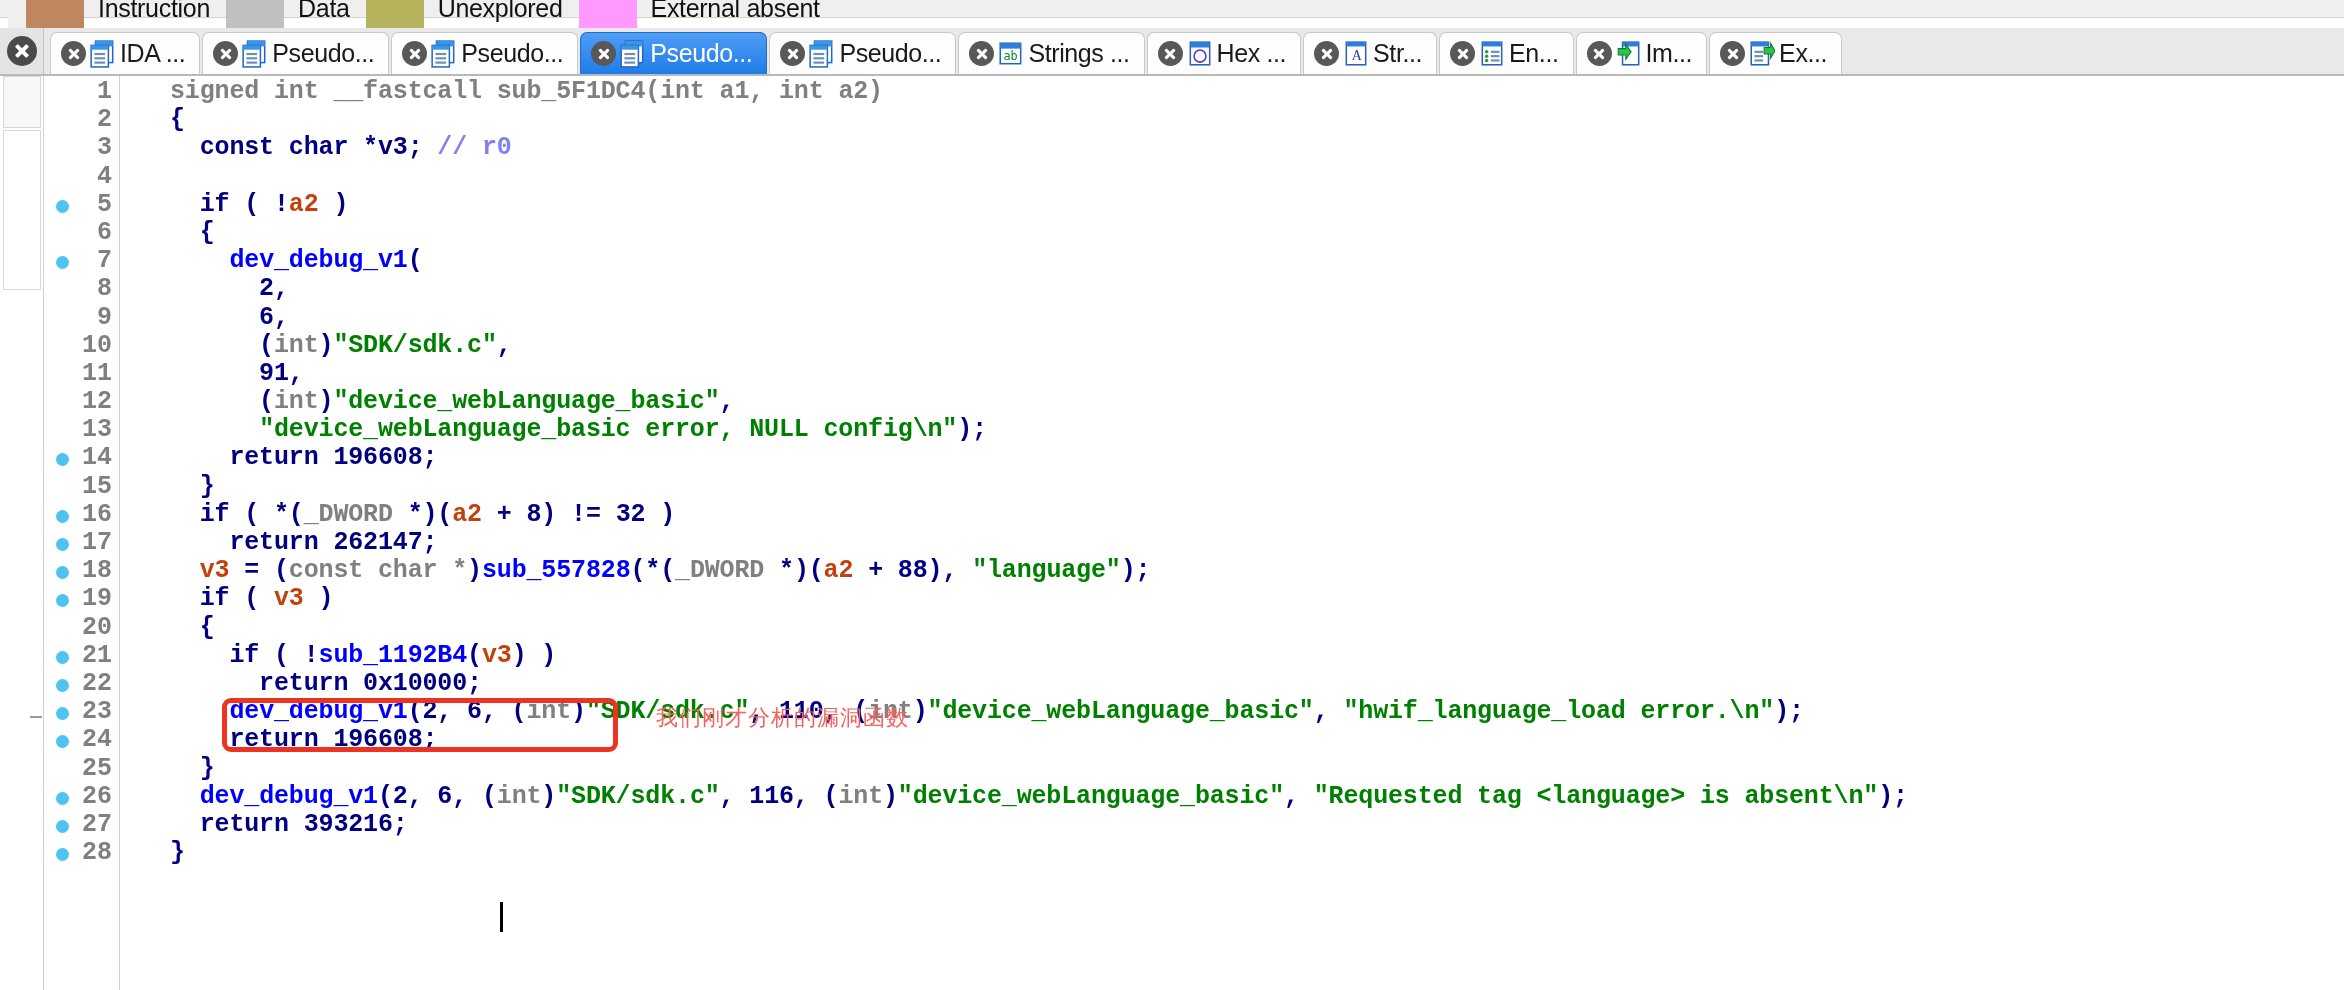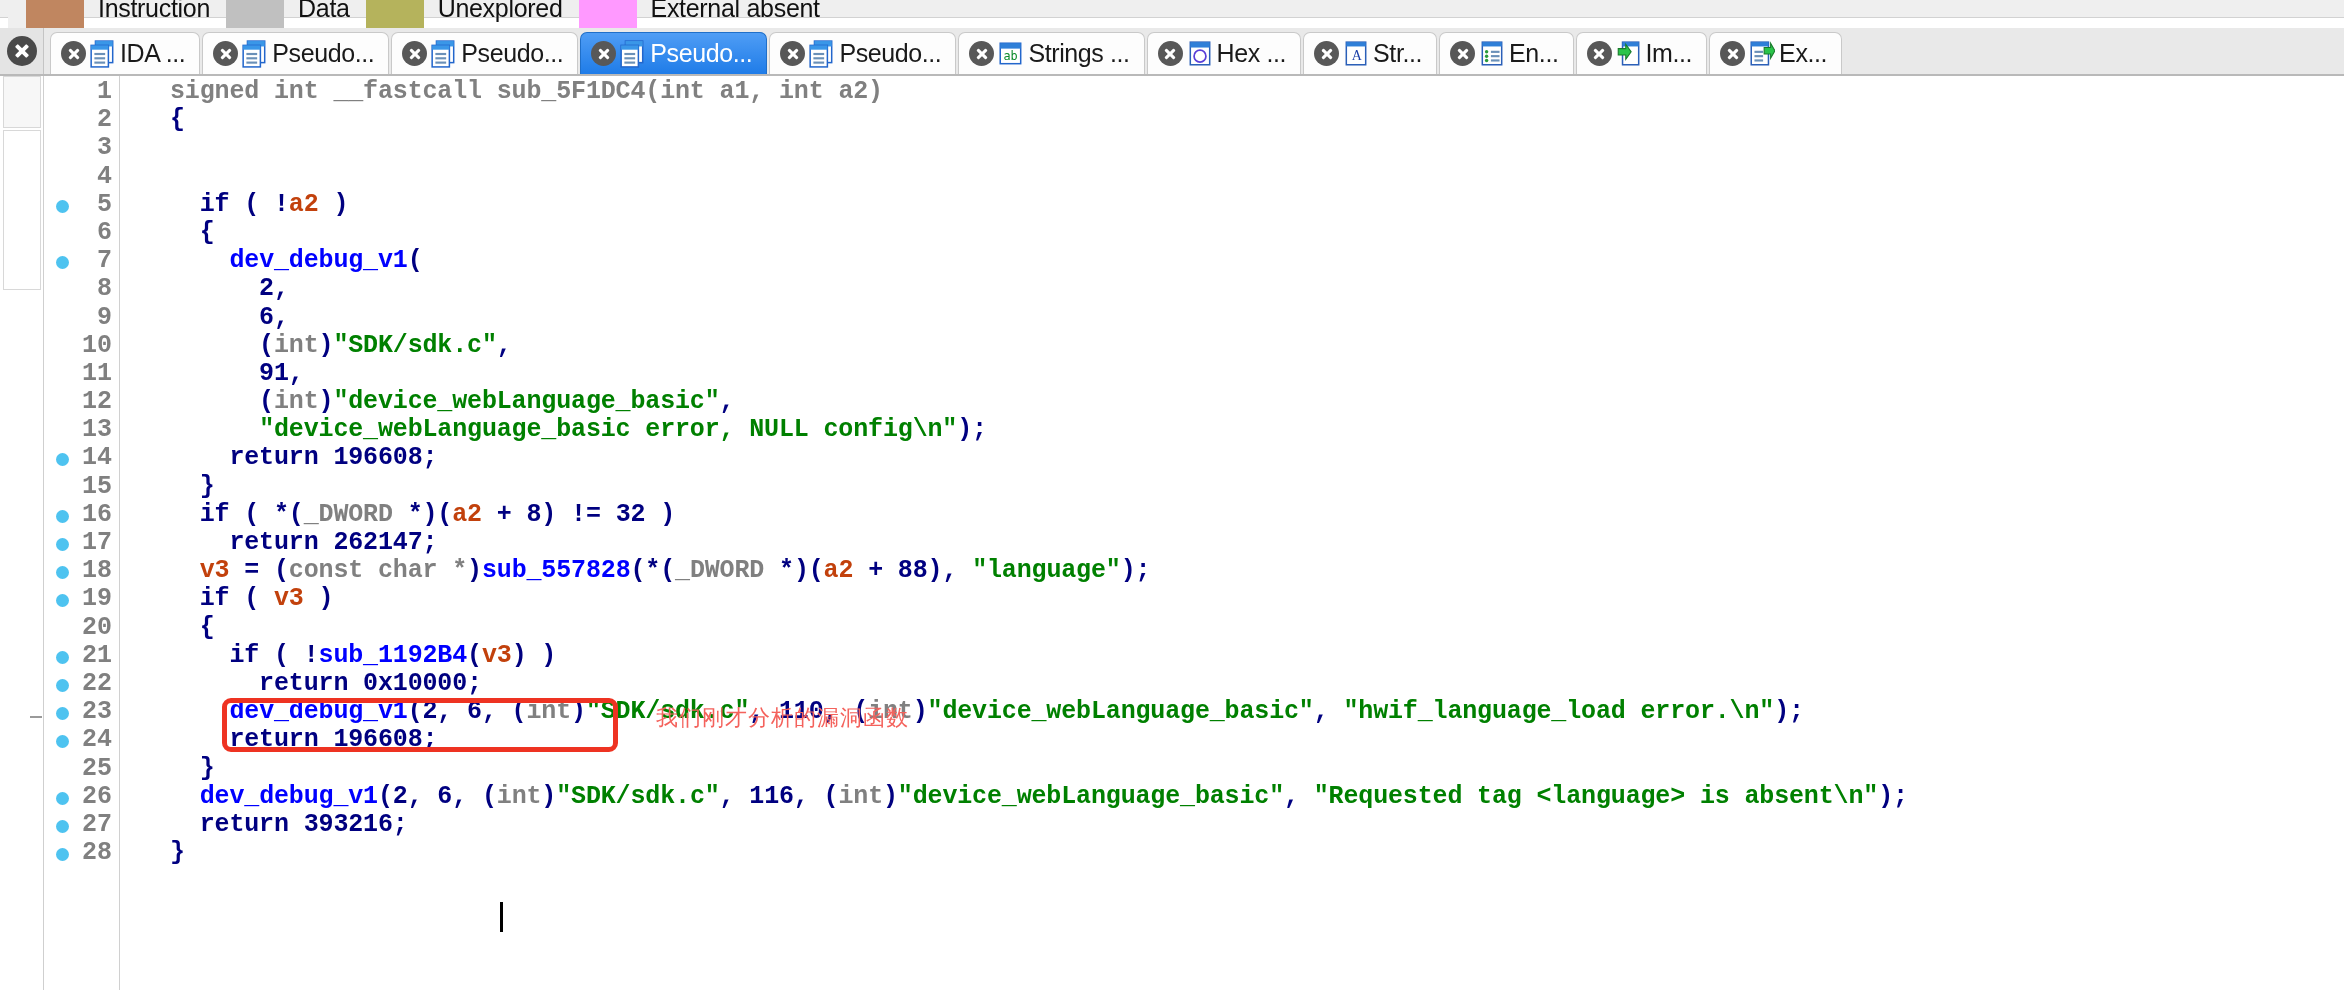--- a/index.html
+++ b/index.html
@@ -308,21 +308,21 @@
     <div class="rail-box"></div>
     <div class="rail-box2"></div>
     <div class="rail-tick"></div>
   </div>
 
   <div class="code-area">
     <div class="gutter-sep"></div>
     <div class="code-lines" id="code-slot">
         <div class="cline"><span class="lnum">1</span><span class="ltext"><span class="t-gray">signed int __fastcall </span><span class="t-gray">sub_5F1DC4</span><span class="t-gray">(int a1, int a2)</span></span></div>
         <div class="cline"><span class="lnum">2</span><span class="ltext"><span class="t-kw">{</span></span></div>
-        <div class="cline"><span class="lnum">3</span></div>
+        <div class="cline"><span class="lnum">3</span><span class="ltext"><span class="t-kw">  const char *v3; </span><span class="t-cmt">// r0</span></span></div>
         <div class="cline"><span class="lnum">4</span><span class="ltext"><span class="t-plain"></span></span></div>
         <div class="cline"><span class="dot"></span><span class="lnum">5</span><span class="ltext"><span class="t-kw">  if ( !</span><span class="t-var">a2</span><span class="t-kw"> )</span></span></div>
         <div class="cline"><span class="lnum">6</span><span class="ltext"><span class="t-kw">  {</span></span></div>
         <div class="cline"><span class="dot"></span><span class="lnum">7</span><span class="ltext"><span class="t-plain">    </span><span class="t-fn">dev_debug_v1</span><span class="t-kw">(</span></span></div>
         <div class="cline"><span class="lnum">8</span><span class="ltext"><span class="t-num">      2,</span></span></div>
         <div class="cline"><span class="lnum">9</span><span class="ltext"><span class="t-num">      6,</span></span></div>
         <div class="cline"><span class="lnum">10</span><span class="ltext"><span class="t-kw">      (</span><span class="t-cast">int</span><span class="t-kw">)</span><span class="t-str">"SDK/sdk.c"</span><span class="t-kw">,</span></span></div>
         <div class="cline"><span class="lnum">11</span><span class="ltext"><span class="t-num">      91,</span></span></div>
         <div class="cline"><span class="lnum">12</span><span class="ltext"><span class="t-kw">      (</span><span class="t-cast">int</span><span class="t-kw">)</span><span class="t-str">"device_webLanguage_basic"</span><span class="t-kw">,</span></span></div>
         <div class="cline"><span class="lnum">13</span><span class="ltext"><span class="t-plain">      </span><span class="t-str">"device_webLanguage_basic error, NULL config\n"</span><span class="t-kw">);</span></span></div>

